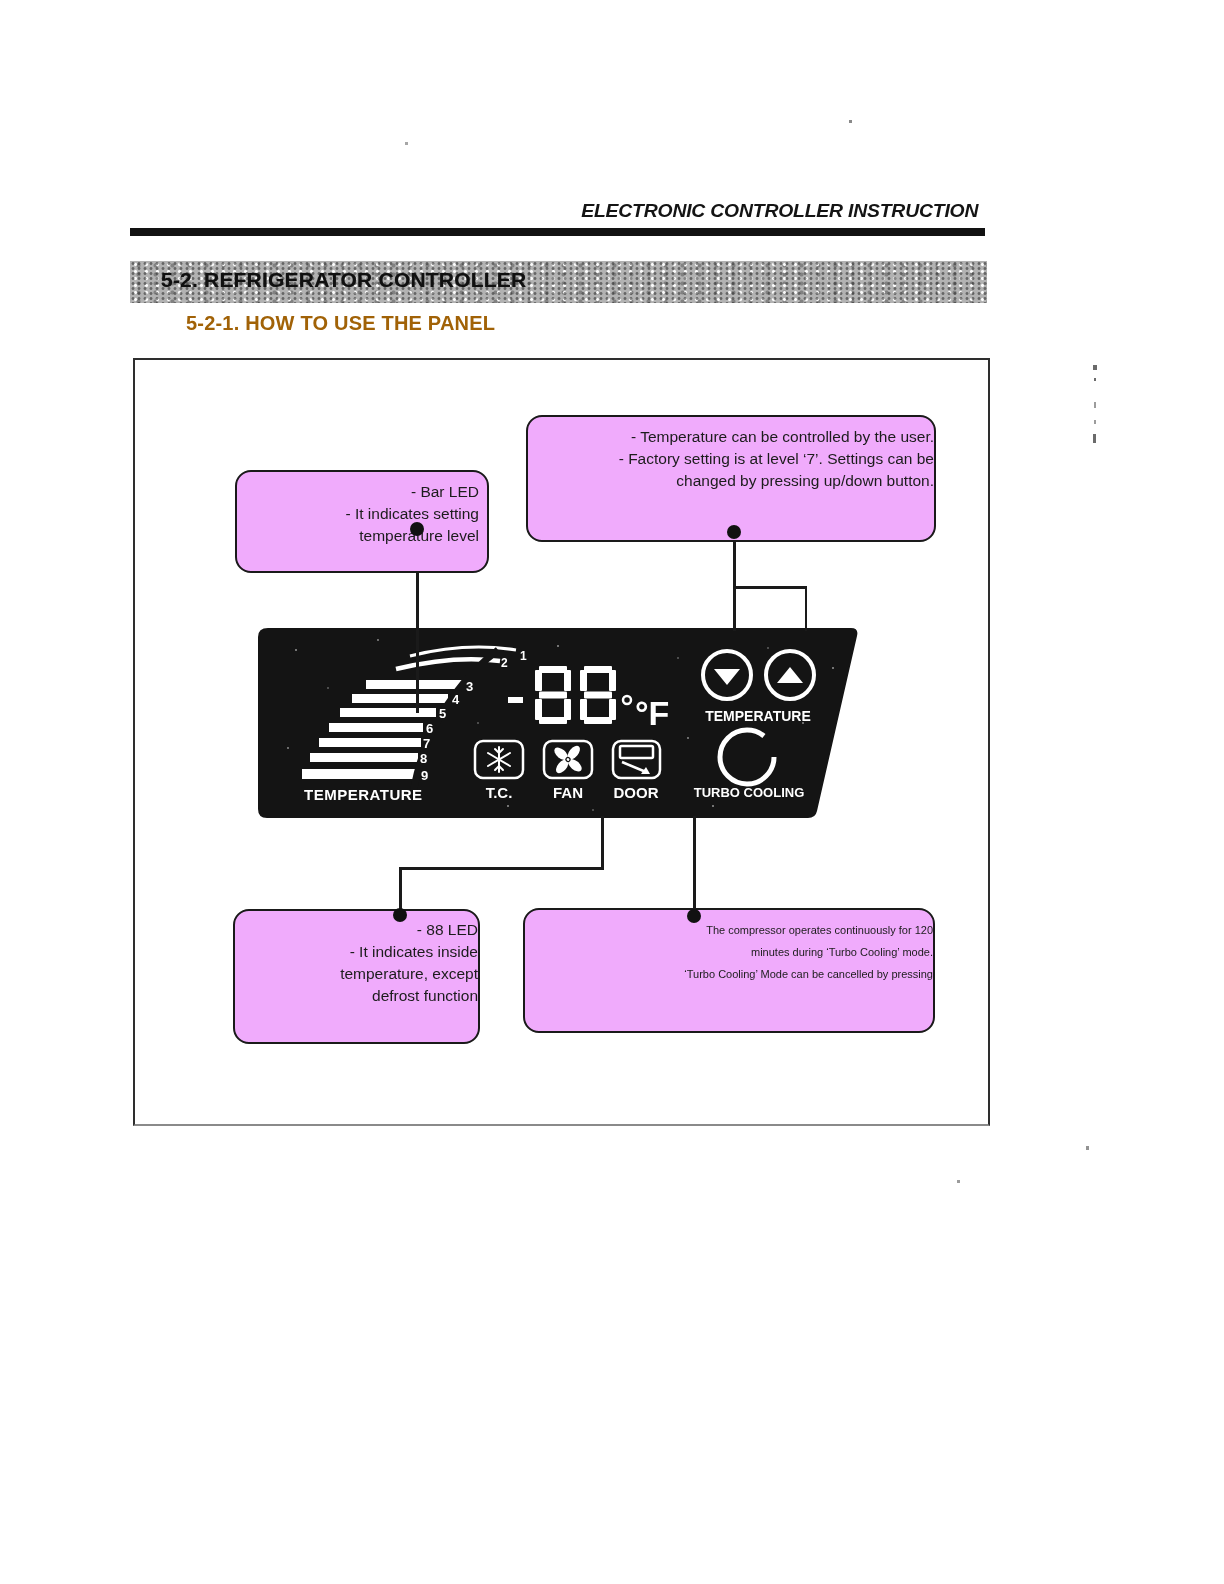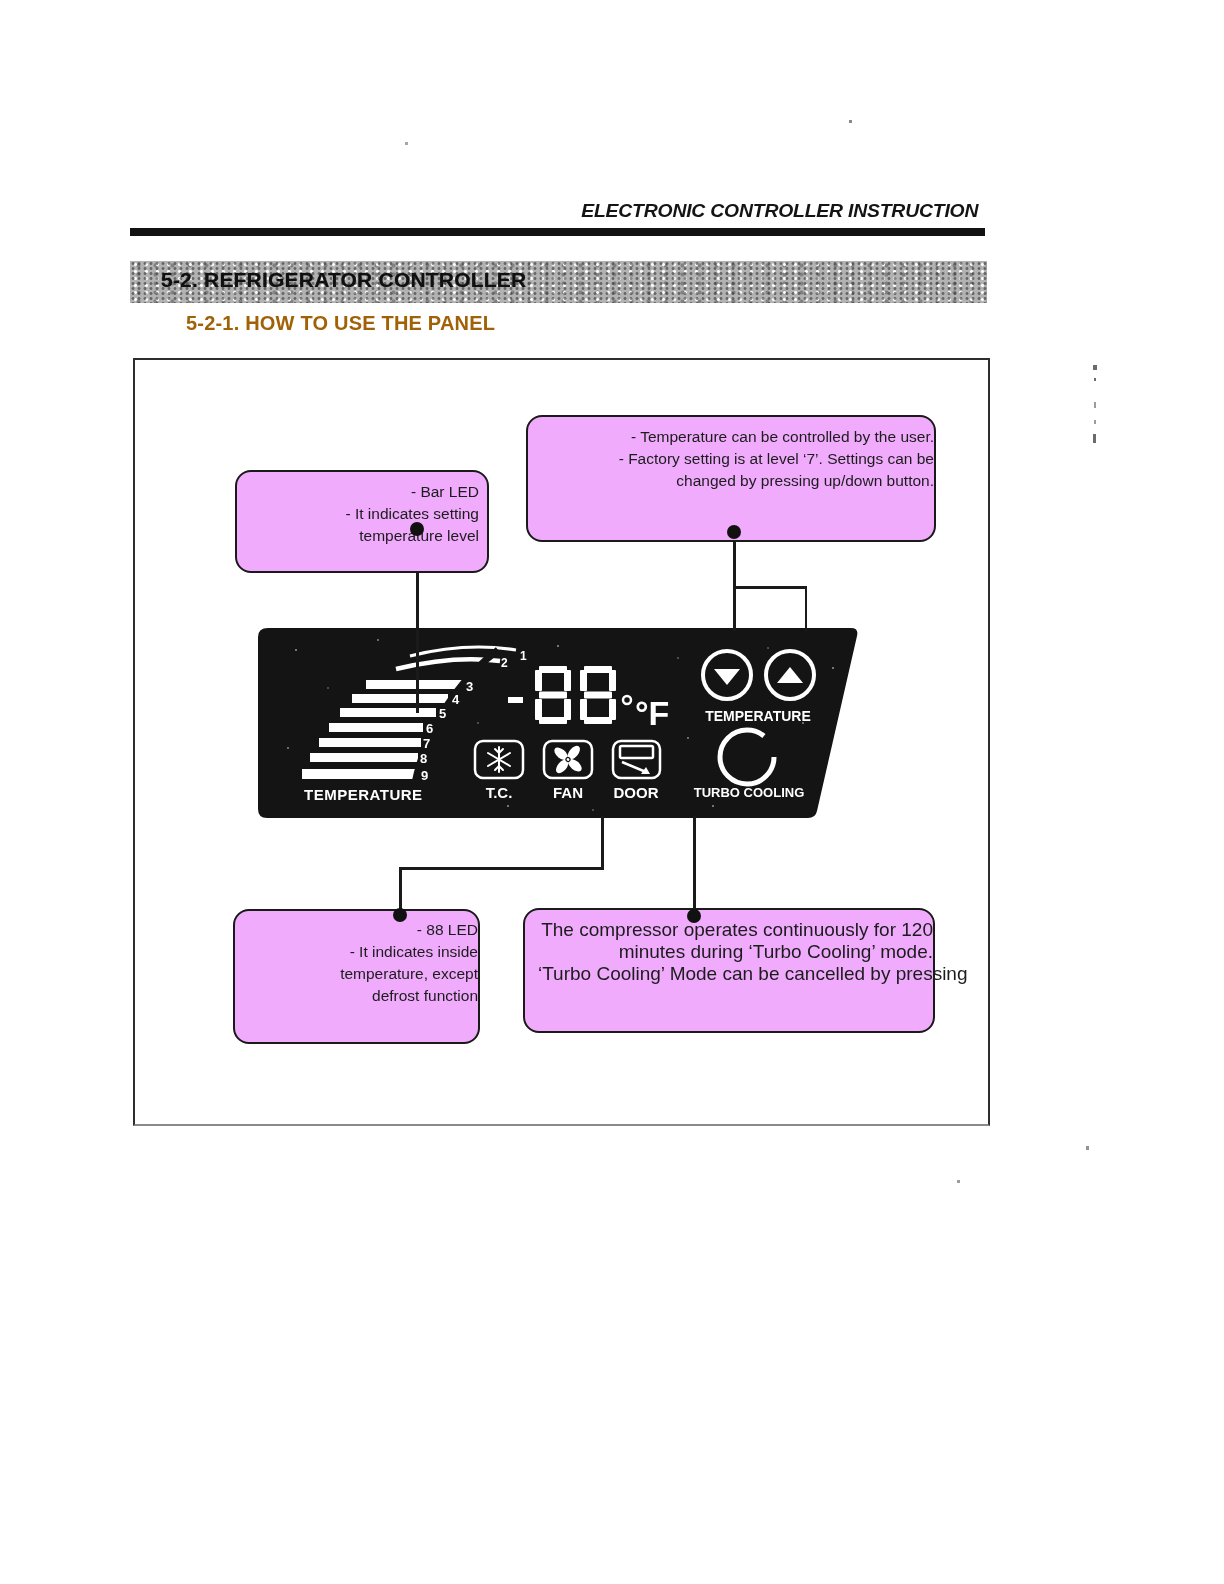--- a/index.html
+++ b/index.html
@@ -40,21 +40,21 @@
   
   .callout{
     border:2.5px solid #1a1a1a; border-radius:16px; background:#f0abfc;
     font-size:15.5px; line-height:22px; color:#1c1c1c; z-index:6;
   }
   .callout .ln{white-space:nowrap;}
   .callout .indent{padding-left:11px;}
   #callout-bar-led      { top:438px; left:235px; width:226px; height:90px;  padding:9px 8px 0 16px;margin-top:32px; }
   #callout-temp-control { top:415px; left:526px; width:392px; height:114px; padding:9px 0 0 14px; }
   #callout-88-led       { top:909px; left:233px; width:227px; height:110px; padding:8px 0 13px 16px; }
-  #callout-turbo        { top:908px; left:523px; width:395px; height:112px; padding:9px 0 0 13px; font-size:19px; }
+  #callout-turbo        { top:908px; left:523px; width:395px; height:112px; padding:9px 0 0 13px; font-size:11px; }
   
   .conn{ background:#1a1a1a; z-index:3; }
   .conn.over{ z-index:4; }
   .dot{ width:14px; height:14px; border-radius:50%; background:#111; z-index:7; }
   
   #panel-svg{ top:628px; left:258px; z-index:2; }
   
   .speck{ background:#3a3a3a; opacity:.75; }
 </style>
 </head>

